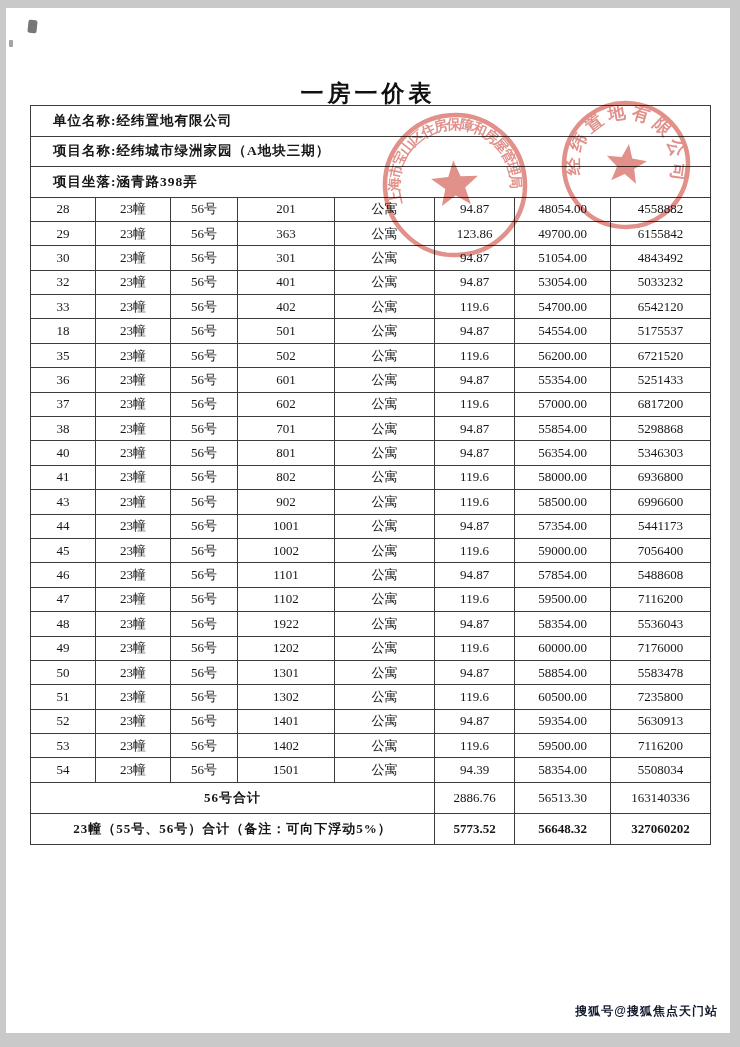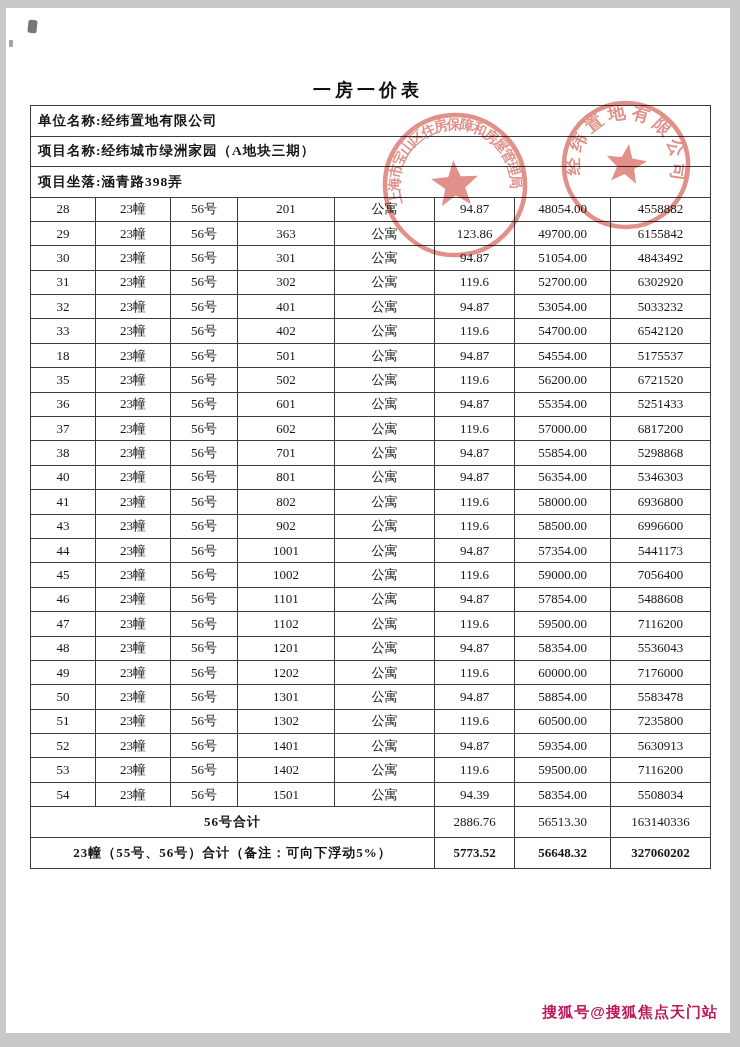--- a/index.html
+++ b/index.html
@@ -10,50 +10,50 @@
   }
   .page{
     position:absolute;left:6px;top:8px;width:724px;height:1025px;
     background:#ffffff;overflow:hidden;
   }
   .artifact{position:absolute;background:#4a4a4a;opacity:.75;}
   .a1{left:22px;top:12px;width:9px;height:13px;transform:rotate(6deg);border-radius:2px;}
   .a2{left:3px;top:32px;width:4px;height:7px;opacity:.5;border-radius:1px;}
   .title{
     position:absolute;top:70px;left:0;width:100%;margin:0;
-    text-align:center;font-size:18px;font-weight:bold;letter-spacing:4px;color:#101010;
+    text-align:center;font-size:23px;font-weight:bold;letter-spacing:4px;color:#101010;
   }
   table.price-table{
     position:absolute;left:24px;top:97px;width:680px;
     border-collapse:collapse;table-layout:fixed;color:#161616;
   }
   .price-table td{
     border:1px solid #3c3c3c;text-align:center;vertical-align:middle;
     font-size:13px;padding:0;white-space:nowrap;overflow:hidden;
   }
   .info-row td{
     text-align:left;font-weight:bold;font-size:13.5px;
-    padding-left:7px;height:29.5px;letter-spacing:1px;
+    padding-left:22px;height:29.5px;letter-spacing:1px;
   }
   .data-row td{height:23.4px;}
   .subtotal-row td{height:30px;}
   .grand-row td{height:30px;}
   .subtotal-row .row-label, .grand-row .row-label{font-weight:bold;letter-spacing:1px;font-family:Liberation Serif, serif;}
   .grand-row td{font-weight:bold;}
   .stamp{
     position:absolute;opacity:.62;mix-blend-mode:multiply;pointer-events:none;
   }
   .stamp-a{left:364px;top:92px;transform:rotate(-4deg);}
   .stamp-b{left:545px;top:82px;transform:rotate(8deg);}
   .seal-ring{fill:none;stroke:#cf4b41;stroke-width:4.5;}
   .seal-text{fill:#cf4b41;font-weight:bold;font-family:"Liberation Serif",serif;}
   .seal-star{fill:#cf4b41;}
   .watermark{
     position:absolute;top:995px;right:12px;
-    color:#be185d;font-size:15px;font-weight:bold;
+    color:#0f172a;font-size:12px;font-weight:bold;
     font-family:"Liberation Sans","DejaVu Sans",sans-serif;letter-spacing:1px;
   }
 </style>
 </head>
 <body>
 
 <div class="page">
 
   <div class="artifact a1"></div>
   <div class="artifact a2"></div>
@@ -106,30 +106,20 @@
           <td>30</td>
           <td>23幢</td>
           <td>56号</td>
           <td>301</td>
           <td>公寓</td>
           <td>94.87</td>
           <td>51054.00</td>
           <td>4843492</td>
         </tr>
         <tr class="data-row">
-          <td>31</td>
-          <td>23幢</td>
-          <td>56号</td>
-          <td>302</td>
-          <td>公寓</td>
-          <td>119.6</td>
-          <td>52700.00</td>
-          <td>6302920</td>
-        </tr>
-        <tr class="data-row">
           <td>32</td>
           <td>23幢</td>
           <td>56号</td>
           <td>401</td>
           <td>公寓</td>
           <td>94.87</td>
           <td>53054.00</td>
           <td>5033232</td>
         </tr>
         <tr class="data-row">
@@ -259,21 +249,21 @@
           <td>1102</td>
           <td>公寓</td>
           <td>119.6</td>
           <td>59500.00</td>
           <td>7116200</td>
         </tr>
         <tr class="data-row">
           <td>48</td>
           <td>23幢</td>
           <td>56号</td>
-          <td>1201</td>
+          <td>1922</td>
           <td>公寓</td>
           <td>94.87</td>
           <td>58354.00</td>
           <td>5536043</td>
         </tr>
         <tr class="data-row">
           <td>49</td>
           <td>23幢</td>
           <td>56号</td>
           <td>1202</td>

